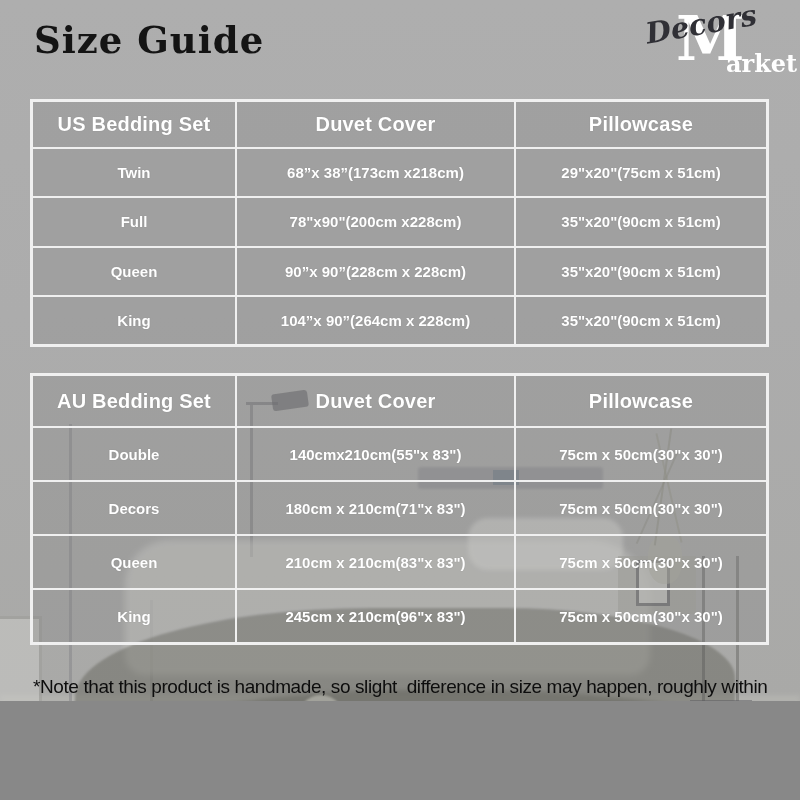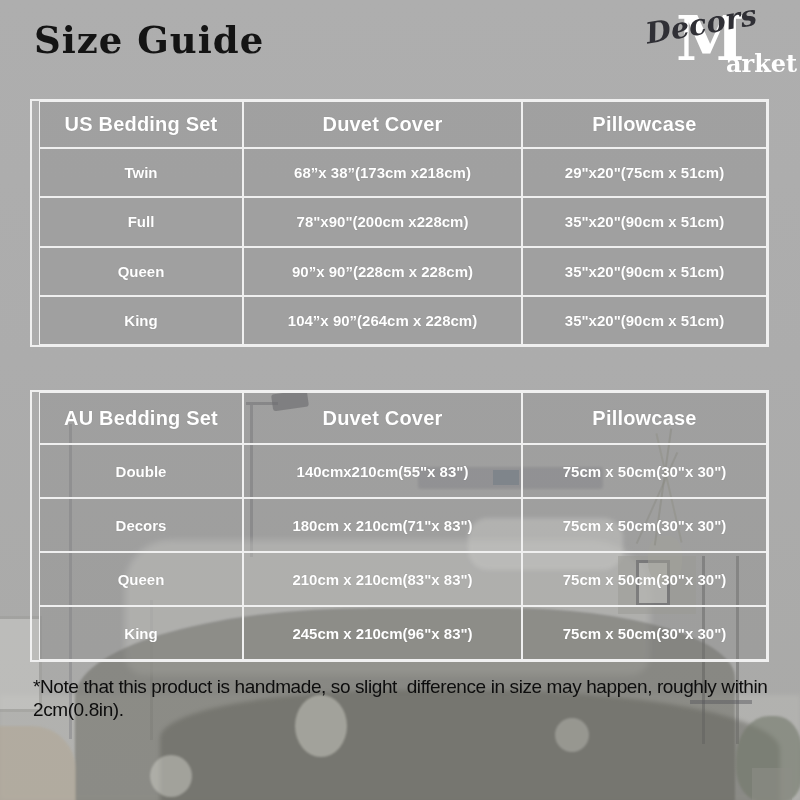--- a/index.html
+++ b/index.html
@@ -1,17 +1,17 @@
 <!DOCTYPE html>
 <html><head>
 <meta charset="utf-8">
 <style>
   html,body{margin:0;padding:0;background:#888;}
   .canvas{
-    position:relative;width:800px;height:800px;overflow:hidden;
+    position:relative;width:800px;height:701px;overflow:hidden;
     background:linear-gradient(180deg,#aeaeae 0%,#acacac 45%,#a9a9a7 100%);
     font-family:"Liberation Sans",sans-serif;
   }
   
   .photo{position:absolute;inset:0;z-index:0;}
   .photo div{position:absolute;}
   .floor{left:0;top:695px;width:800px;height:105px;background:#b9b9b5;opacity:.55;filter:blur(2px);}
   .lamp-pole-left{left:69px;top:424px;width:3px;height:315px;background:#87878a;opacity:.55;}
   .pole-left2{left:150px;top:600px;width:3px;height:140px;background:#8f8f8b;opacity:.4;}
   .arc-lamp-head{left:272px;top:392px;width:36px;height:17px;background:#5f5f63;border-radius:3px;transform:rotate(-8deg);opacity:.55;}
@@ -48,24 +48,24 @@
   
   .logo{position:absolute;left:648px;top:8px;width:150px;height:85px;z-index:3;}
   .logo span{position:absolute;line-height:1;}
   .logo-m{left:28px;top:0px;font-family:"DejaVu Serif","Liberation Serif",serif;font-weight:700;font-size:62px;color:#ffffff;}
   .logo-script{left:-2px;top:12px;font-family:"DejaVu Serif","Liberation Serif",serif;font-style:italic;font-weight:600;font-size:29px;color:#303036;transform:rotate(-10deg);transform-origin:left center;}
   .logo-rest{left:78px;top:44px;font-family:"DejaVu Serif","Liberation Serif",serif;font-weight:700;font-size:24px;color:#ffffff;}
   
   .size-table{
     position:absolute;left:30px;width:739px;z-index:2;
     display:grid;grid-template-columns:204px 279px 1fr;
-    border:2px solid #f0f0f0;box-sizing:border-box;padding-left:7px;
+    border:2px solid #f0f0f0;box-sizing:border-box;
   }
   .t1{top:99px;height:248px;grid-template-rows:47px repeat(4,1fr);}
-  .t2{top:390px;height:272px;grid-template-rows:52px repeat(4,1fr);}
+  .t2{top:373px;height:272px;grid-template-rows:52px repeat(4,1fr);}
   .cell{
     border:1px solid #f0f0f0;box-sizing:border-box;
     background:rgba(122,122,122,0.25);
     display:flex;align-items:center;justify-content:center;
     color:#ffffff;font-weight:700;font-size:15px;white-space:nowrap;
     text-shadow:0 0 1px rgba(90,90,90,.4);
   }
   .cell.th{font-size:20px;letter-spacing:.2px;}
   
   .notes{position:absolute;left:33px;top:676px;width:752px;z-index:3;}

